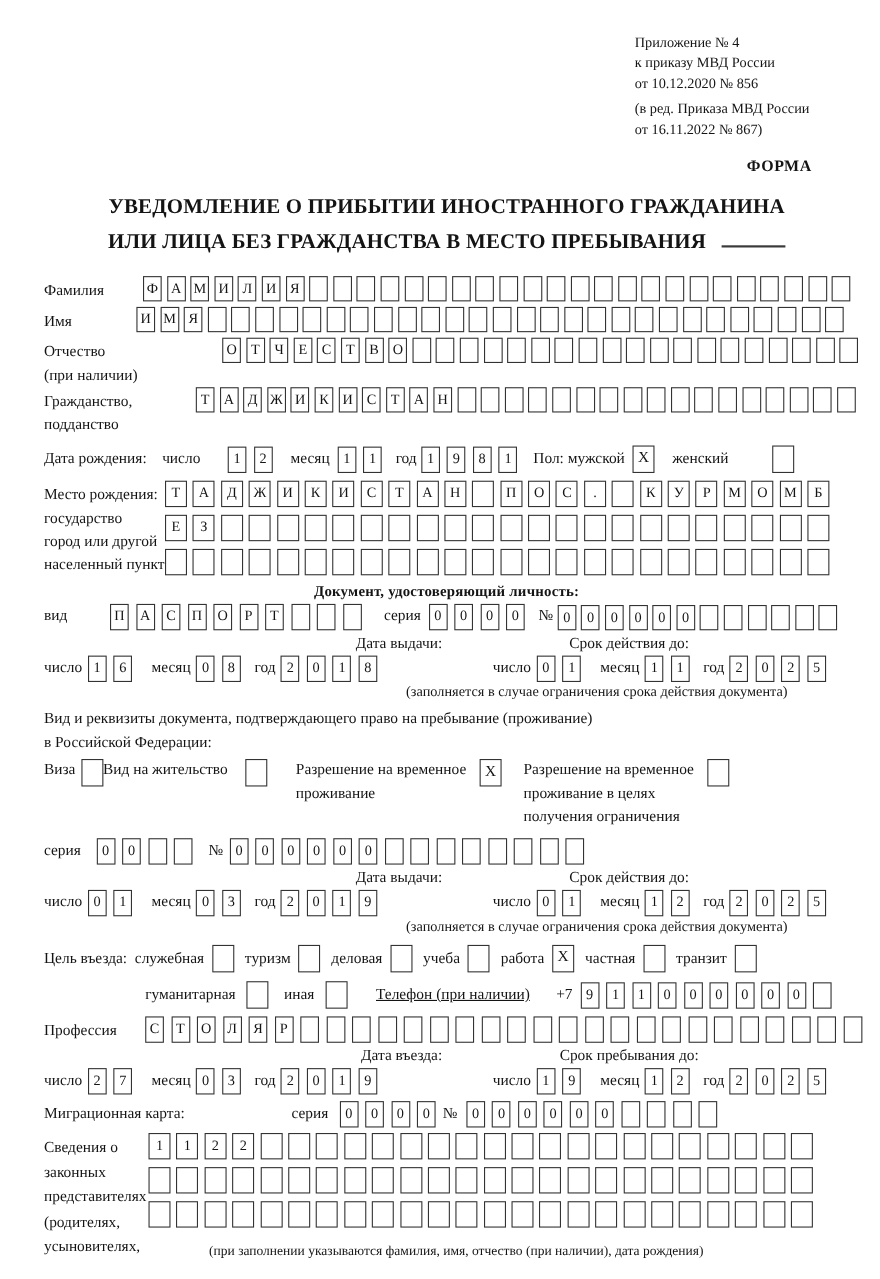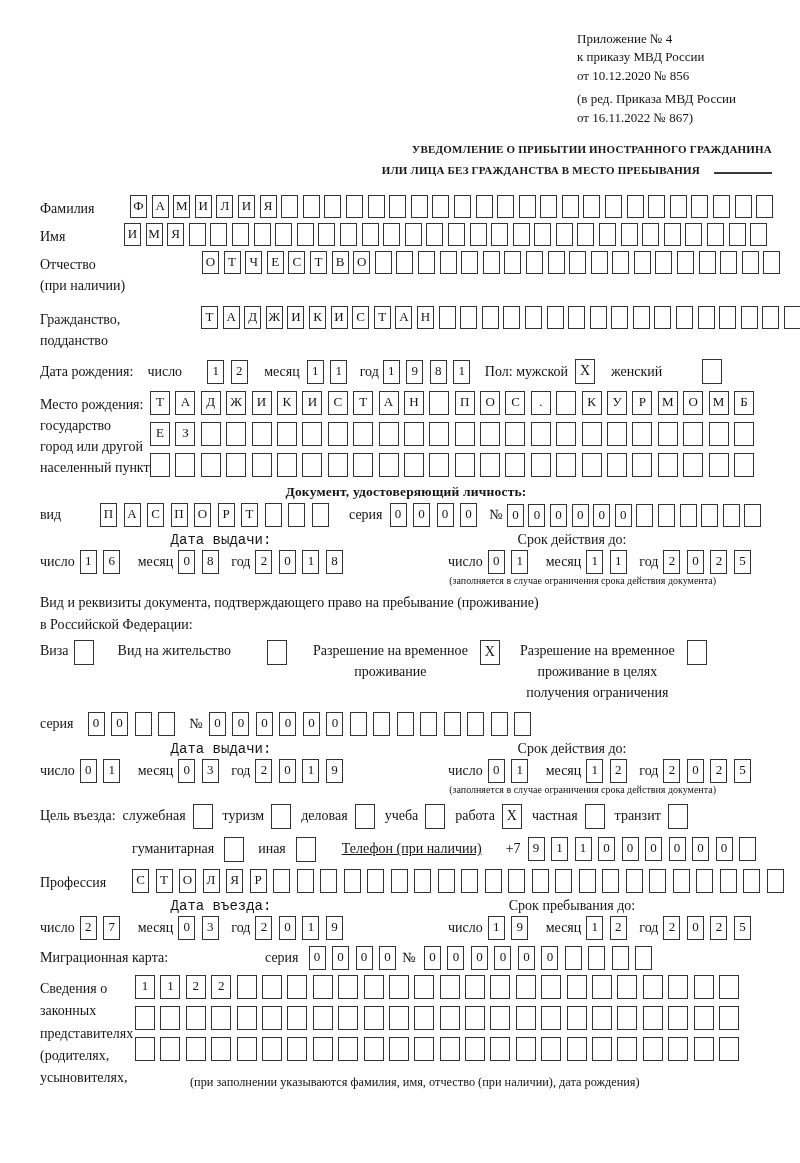--- a/index.html
+++ b/index.html
@@ -4,71 +4,72 @@
 <style>
   html,body{margin:0;padding:0;background:#fff;}
   body{width:800px;height:1163px;overflow:hidden;font-family:"Liberation Serif","DejaVu Serif",serif;color:#141414;}
   .page{box-sizing:border-box;width:800px;height:1163px;padding:30px 28px 0 40px;}
 
   
   .appendix{margin-left:537px;font-size:13px;line-height:1.42;}
   .appendix .grp2{margin-top:5px;}
   .forma{margin-top:16px;padding-right:34px;text-align:right;font-weight:bold;font-size:14.5px;letter-spacing:.5px;}
 
-  .title{margin-top:14px;text-align:right;font-weight:bold;font-size:11px;line-height:1.6;letter-spacing:.2px;}
+  .title{margin-top:14px;text-align:center;font-weight:bold;font-size:19px;line-height:1.6;letter-spacing:.2px;}
   .uline{display:inline-block;width:58px;height:13px;border-bottom:2.4px solid #3a3a3a;margin-left:14px;}
   .sect{margin-top:20px;text-align:center;font-weight:bold;font-size:14px;letter-spacing:.2px;}
 
   
   .frow{display:flex;align-items:flex-start;margin-top:4px;}
   .flabel{flex:none;font-size:14px;padding-top:3px;line-height:1.5;}
   .cells{display:flex;flex-wrap:nowrap;}
   .cell{box-sizing:border-box;flex:none;width:17px;height:23px;border:1.6px solid #333;margin-right:4.6px;
         text-align:center;font-size:13px;line-height:20px;background:#fff;}
   .cells.lg .cell{width:20px;margin-right:5.4px;height:24px;}
   .cells.md .cell{width:17px;margin-right:6.5px;height:24px;}
   .chk{box-sizing:border-box;flex:none;display:inline-block;width:20px;height:25px;border:1.6px solid #333;
        text-align:center;font-size:14px;line-height:22px;background:#fff;}
   .stack > .cells{margin-bottom:7px;}
 
   
   .dhdr{display:flex;font-size:14px;margin-top:5px;}
-  .dhdr .h1{width:362px;flex:none;text-align:center;font-family:Liberation Mono, monospace;}
+  .dhdr .h1{width:362px;flex:none;text-align:right;}
   .dhdr .h2{width:340px;flex:none;text-align:center;}
   .dual{display:flex;align-items:center;margin-top:2px;}
   .dual .half1{width:408px;flex:none;display:flex;align-items:center;}
   .dual .half2{display:flex;align-items:center;}
   .dlbl{font-size:14px;margin-right:5px;}
   .dsep{margin-left:11px;}
-  .note{font-size:10px;text-align:right;padding-right:56px;margin-top:1px;}
+  .note{font-size:13px;text-align:right;padding-right:56px;margin-top:1px;}
 
   .plain{font-size:14px;margin-top:6px;line-height:1.55;}
 
   .opts{display:flex;align-items:flex-start;margin-top:4px;font-size:14px;}
   .opt{display:flex;align-items:flex-start;}
-  .optxt{text-align:center;line-height:1.5;}
+  .optxt{text-align:left;line-height:1.5;}
   .inline-row{display:flex;align-items:center;font-size:14px;margin-top:7px;flex-wrap:nowrap;}
   .inline-row .w{margin-left:10px;margin-right:7px;}
 </style>
 </head>
 <body>
 
 <div class="page">
 
   <div class="appendix">
     <div class="grp1">
       <div>Приложение № 4</div>
       <div>к приказу МВД России</div>
       <div>от 10.12.2020 № 856</div>
     </div>
     <div class="grp2">
       <div>(в ред. Приказа МВД России</div>
       <div>от 16.11.2022 № 867)</div>
     </div>
   </div>
+  <div class="forma">ФОРМА</div>
 
   <div class="title">
     <div>УВЕДОМЛЕНИЕ О ПРИБЫТИИ ИНОСТРАННОГО ГРАЖДАНИНА</div>
     <div><span>ИЛИ ЛИЦА БЕЗ ГРАЖДАНСТВА В МЕСТО ПРЕБЫВАНИЯ</span><span class="uline"></span></div>
   </div>
 
 
   <div class="frow" style="margin-top:16px;">
     <span class="flabel" style="width:90px;">Фамилия</span>
     <span class="cells">
@@ -170,21 +171,21 @@
         <span class="cell"></span>
         <span class="cell"></span>
         <span class="cell"></span>
         <span class="cell"></span>
         <span class="cell"></span>
         <span class="cell"></span>
         <span class="cell"></span>
       </span>
   </div>
 
-  <div class="frow" style="margin-top:10px;gap:23px;">
+  <div class="frow" style="margin-top:0;">
     <span class="flabel" style="width:138px;">
       <span>Гражданство,</span><br>
       <span>подданство</span>
     </span>
     <span class="cells">
         <span class="cell">Т</span>
         <span class="cell">А</span>
         <span class="cell">Д</span>
         <span class="cell">Ж</span>
         <span class="cell">И</span>
@@ -417,21 +418,21 @@
   <div class="plain">
     <div>Вид и реквизиты документа, подтверждающего право на пребывание (проживание)</div>
     <div>в Российской Федерации:</div>
   </div>
 
   <div class="opts">
     <span class="opt">
       <span class="optxt">Виза</span>
       <span class="chk" style="margin-left:5px;"></span>
     </span>
-    <span class="opt" style="margin-left:24px;gap:20px;">
+    <span class="opt" style="">
       <span class="optxt">Вид на жительство</span>
       <span class="chk" style="margin-left:16px;"></span>
     </span>
     <span class="opt" style="margin-left:26px;">
       <span class="optxt">
         <span>Разрешение на временное</span><br>
         <span>проживание</span>
       </span>
       <span class="chk" style="margin-left:12px;">X</span>
     </span>

